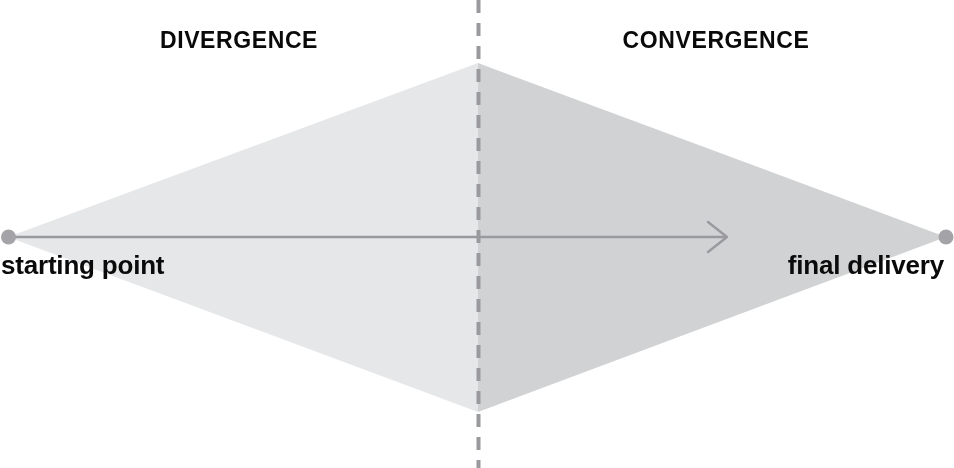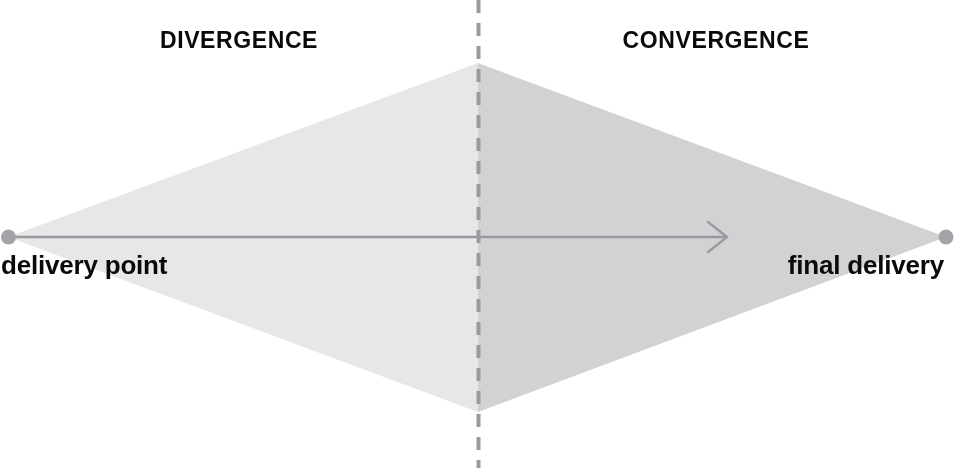--- a/index.html
+++ b/index.html
@@ -87,17 +87,17 @@
 
     <circle cx="8.5" cy="237" r="7.5" fill="#a4a4a8"></circle>
 
     <circle cx="946" cy="237" r="7.5" fill="#a4a4a8"></circle>
   </svg>
 
   <div class="phase-label" id="label-convergence">CONVERGENCE</div>
 
   <div class="phase-label" id="label-divergence">DIVERGENCE</div>
 
-  <div class="endpoint-label" id="label-starting-point">delivery point</div>
+  <div class="endpoint-label" id="label-starting-point">starting point</div>
 
   <div class="endpoint-label" id="label-final-delivery">final delivery</div>
 
 </div>
 
 </body></html>

